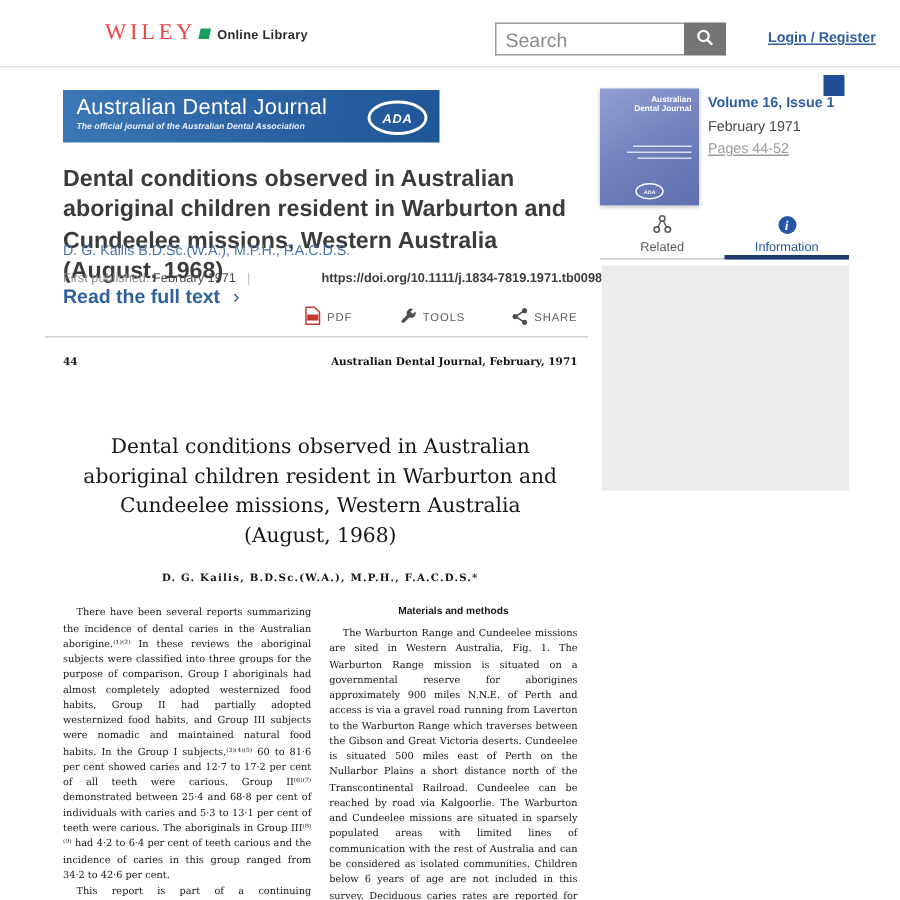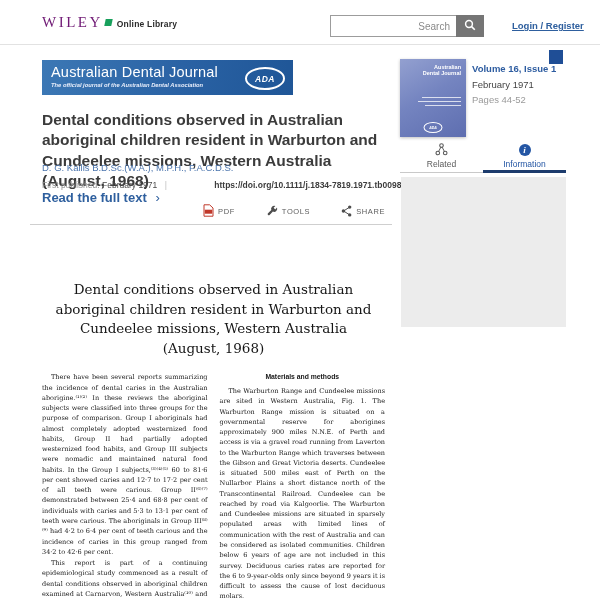--- a/index.html
+++ b/index.html
@@ -3,25 +3,25 @@
 <meta charset="utf-8">
 <style>
   html,body{margin:0;padding:0;}
   body{
     width:600px;height:600px;position:relative;overflow:hidden;
     background:#fff;font-family:"Liberation Sans",sans-serif;
   }
   
   .header{position:absolute;top:0;left:0;width:600px;height:44px;background:#fff;border-bottom:1px solid #e2e2e2;}
   .wiley-logo{position:absolute;left:42px;top:14px;display:flex;align-items:baseline;cursor:pointer;}
-  .wiley-word{font-family:"Liberation Serif",serif;font-size:15px;letter-spacing:2.5px;color:#701a75;font-weight:normal;}
+  .wiley-word{font-family:"Liberation Serif",serif;font-size:15px;letter-spacing:2.5px;color:#ef4444;font-weight:normal;margin-left:28px;}
   .wiley-mark{display:inline-block;width:7px;height:7px;background:#18a05c;margin:0 5px 0 2px;transform:skewX(-12deg);align-self:center;}
   .ol-label{font-size:8.5px;font-weight:bold;color:#2b2b2b;letter-spacing:.2px;}
   .search-wrap{position:absolute;left:330px;top:15px;height:22px;display:flex;}
-  .search-input{width:113px;height:20px;border:1px solid #9c9c9c;border-right:none;font-size:10px;color:#555;padding:0 6px;outline:none;text-align:right;}
+  .search-input{width:113px;height:20px;border:1px solid #9c9c9c;border-right:none;font-size:13px;color:#555;padding:0 6px;outline:none;}
   .search-input::placeholder{color:#8a8a8a;}
   .search-btn{width:28px;height:22px;background:#757575;border:none;display:flex;align-items:center;justify-content:center;cursor:pointer;}
   .login-link{position:absolute;left:512px;top:20px;font-size:9.5px;font-weight:bold;color:#2e5f9e;cursor:pointer;text-decoration:underline;}
   .corner-widget{position:absolute;left:549px;top:50px;width:14px;height:14px;background:#1f4e96;cursor:pointer;}
   
   .banner{position:absolute;left:42px;top:60px;width:251px;height:35px;
     background:linear-gradient(100deg,#3c78b5 0%,#2a62a4 55%,#1f5697 100%);cursor:pointer;}
   .banner-title{position:absolute;left:9px;top:4px;color:#fff;font-size:14.5px;letter-spacing:.2px;white-space:nowrap;}
   .banner-sub{position:absolute;left:9px;top:22px;color:#e8eefb;font-size:5.8px;font-style:italic;font-weight:bold;white-space:nowrap;}
   .ada-oval{position:absolute;right:8px;top:7px;width:36px;height:19px;border:2px solid #fff;border-radius:50%;
@@ -51,21 +51,21 @@
   
   .cover{position:absolute;left:400px;top:59px;width:66px;height:78px;cursor:pointer;
     background:linear-gradient(150deg,#93a0d0 0%,#7484c0 45%,#5e6eb0 100%);box-shadow:0 1px 3px rgba(0,0,0,.25);}
   .cover-title{position:absolute;top:5px;left:20px;right:5px;text-align:right;color:#fff;font-size:5.5px;line-height:1.18;font-weight:bold;}
   .cover-line{position:absolute;right:5px;height:1px;background:rgba(255,255,255,.75);}
   .cover-ada{position:absolute;bottom:4px;left:50%;transform:translateX(-50%);width:17px;height:9px;border:1px solid #fff;border-radius:50%;
     display:flex;align-items:center;justify-content:center;color:#fff;font-size:3.5px;font-weight:bold;font-style:italic;}
   .issue{position:absolute;left:472px;top:64px;font-size:9.5px;line-height:1.0;}
   .issue .vol{color:#2d5ca0;font-weight:bold;}
   .issue .date{color:#454545;margin-top:6px;}
-  .issue .pages{color:#9a9a9a;margin-top:6px;}
+  .issue .pages{color:#9a9a9a;margin-top:6px;text-decoration:underline;}
   .tabs{position:absolute;left:400px;top:142px;width:166px;display:flex;}
   .tab{flex:1;text-align:center;cursor:pointer;}
   .tab .ticon{height:14px;display:flex;align-items:flex-end;justify-content:center;}
   .tab .tlabel{font-size:8.5px;margin-top:3px;}
   .tab-related .tlabel{color:#5a5a5a;}
   .tab-info .tlabel{color:#2456a4;}
   .info-circle{width:12px;height:12px;border-radius:50%;background:#2456a4;color:#fff;
     font-family:"Liberation Serif",serif;font-size:9px;font-style:italic;font-weight:bold;
     display:flex;align-items:center;justify-content:center;}
   .tab-baseline{position:absolute;left:400px;top:172px;width:166px;height:1px;background:#c9c9c9;}
@@ -149,21 +149,26 @@
           <circle cx="8.7" cy="9.9" r="1.7" fill="#4d4d4d"></circle>
         </svg>
     </span>
     <span>SHARE</span>
   </div>
 </div>
 
 <div class="divider"></div>
 
 <div class="pdf">
+  <div class="pdf-head">
+    <span>44</span>
+    <span>Australian Dental Journal, February, 1971</span>
+  </div>
   <div class="pdf-title">Dental conditions observed in Australian aboriginal children resident in Warburton and Cundeelee missions, Western Australia (August, 1968)</div>
+  <div class="pdf-author">D. G. Kailis, B.D.Sc.(W.A.), M.P.H., F.A.C.D.S.*</div>
   <div class="pdf-cols">
     <div class="pdf-col">
       <p>There have been several reports summarizing the incidence of dental caries in the Australian aborigine.⁽¹⁾⁽²⁾ In these reviews the aboriginal subjects were classified into three groups for the purpose of comparison. Group I aboriginals had almost completely adopted westernized food habits, Group II had partially adopted westernized food habits, and Group III subjects were nomadic and maintained natural food habits. In the Group I subjects,⁽³⁾⁽⁴⁾⁽⁵⁾ 60 to 81·6 per cent showed caries and 12·7 to 17·2 per cent of all teeth were carious. Group II⁽⁶⁾⁽⁷⁾ demonstrated between 25·4 and 68·8 per cent of individuals with caries and 5·3 to 13·1 per cent of teeth were carious. The aboriginals in Group III⁽⁸⁾⁽⁹⁾ had 4·2 to 6·4 per cent of teeth carious and the incidence of caries in this group ranged from 34·2 to 42·6 per cent.</p>
       <p>This report is part of a continuing epidemiological study commenced as a result of dental conditions observed in aboriginal children examined at Carnarvon, Western Australia⁽¹⁰⁾ and is concerned mainly with the interrelationship between dental caries, diet, lactobacillus counts, climate, and fluoride ingestion.</p>
     </div>
     <div class="pdf-col">
       <div class="col-heading">Materials and methods</div>
       <p>The Warburton Range and Cundeelee missions are sited in Western Australia, Fig. 1. The Warburton Range mission is situated on a governmental reserve for aborigines approximately 900 miles N.N.E. of Perth and access is via a gravel road running from Laverton to the Warburton Range which traverses between the Gibson and Great Victoria deserts. Cundeelee is situated 500 miles east of Perth on the Nullarbor Plains a short distance north of the Transcontinental Railroad. Cundeelee can be reached by road via Kalgoorlie. The Warburton and Cundeelee missions are situated in sparsely populated areas with limited lines of communication with the rest of Australia and can be considered as isolated communities. Children below 6 years of age are not included in this survey. Deciduous caries rates are reported for the 6 to 9-year-olds only since beyond 9 years it is difficult to assess the cause of lost deciduous molars.</p>
 
     </div>

